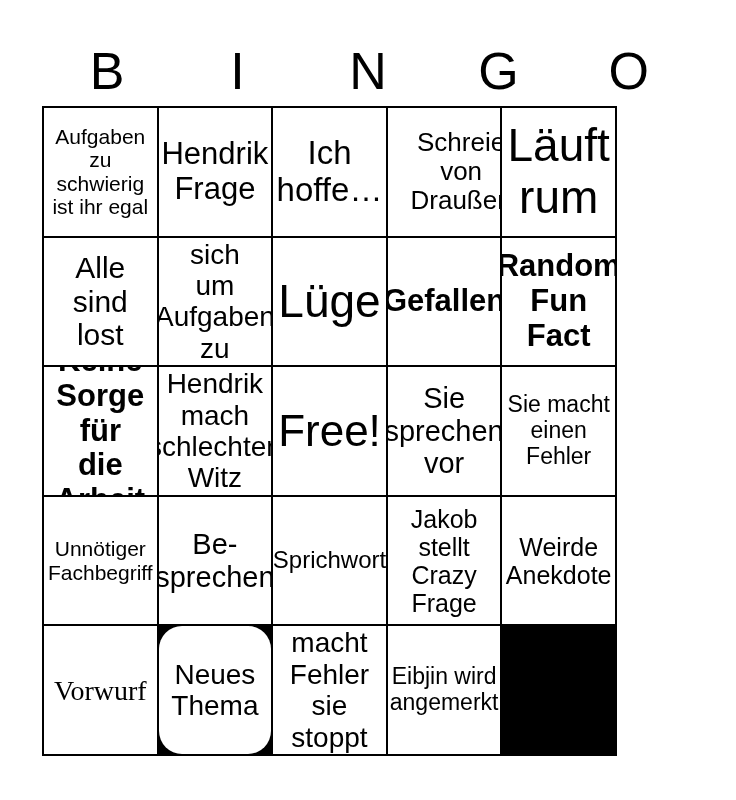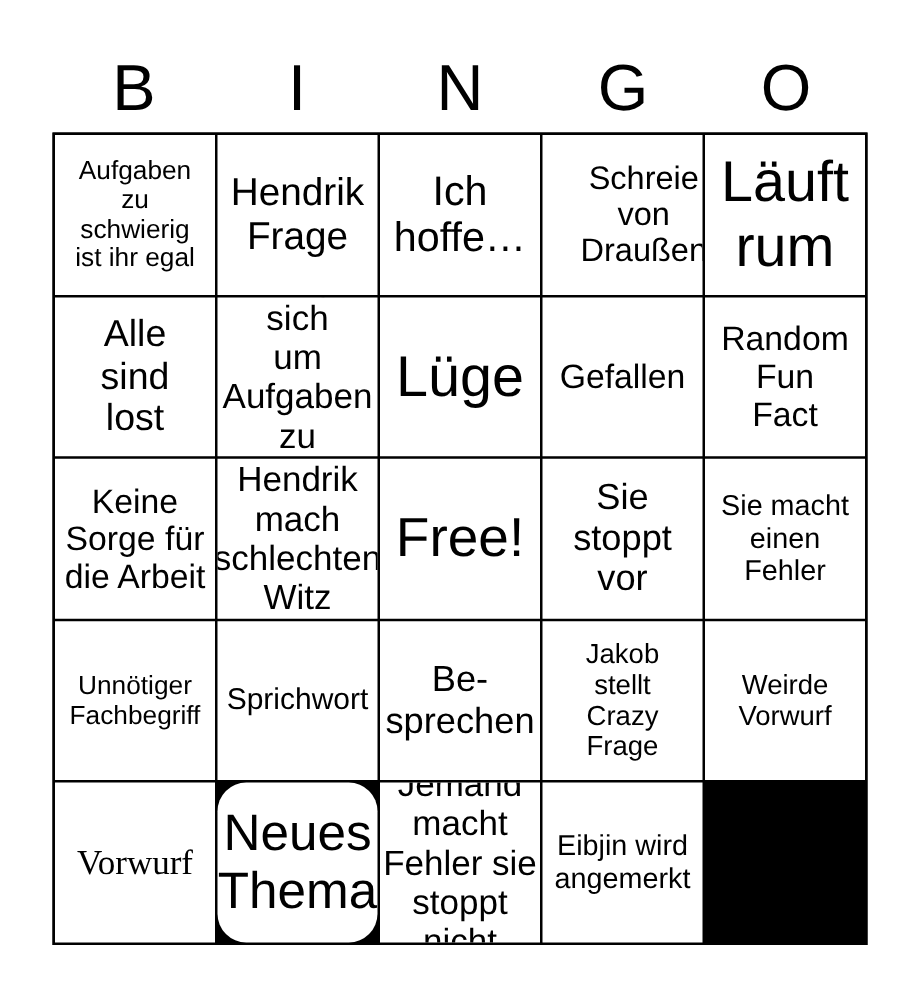--- a/index.html
+++ b/index.html
@@ -30,21 +30,21 @@
     justify-content: center;
     font-size: 52px;
     font-weight: 400;
     color: #000000;
     line-height: 1;
   }
   .grid {
     position: absolute;
     left: 42px;
     top: 106px;
-    width: 652px;
+    width: 575px;
     height: 650px;
     background: #000000;
     border: 2px solid #000000;
     box-sizing: border-box;
     display: grid;
     grid-template-columns: repeat(5, 1fr);
     grid-template-rows: repeat(5, 1fr);
     gap: 2px;
   }
   .cell {
@@ -56,31 +56,31 @@
     text-align: center;
     white-space: pre-line;
     line-height: 1.12;
     padding: 2px;
     box-sizing: border-box;
     overflow: hidden;
     cursor: pointer;
   }
   .f20 { font-size: 28px; }
   .f21 { font-size: 21px; }
-  .f22 { font-size: 22px; }
+  .f22 { font-size: 25px; }
   .f23 { font-size: 23px; }
   .f24 { font-size: 24px; }
   .f26 { font-size: 26px; padding-left: 36px; }
-  .f27 { font-size: 27px; }
+  .f27 { font-size: 31px; font-weight: bold; }
   .f28 { font-size: 28px; font-family: Liberation Serif, serif; }
   .f29 { font-size: 29px; }
   .f30 { font-size: 30px; }
   .f31 { font-size: 31px; }
   .f33 { font-size: 33px; }
-  .f34 { font-size: 41px; border-radius: 23px; }
+  .f34 { font-size: 28px; border-radius: 23px; }
   .f44 { font-size: 44px; }
   .f46 { font-size: 46px; }
 </style>
 </head>
 <body>
 
 <div class="page">
 
   <div class="title">
     <span class="letter">B</span>
@@ -120,38 +120,38 @@
 
     <div class="cell f27">Keine
 Sorge für
 die Arbeit</div>
     <div class="cell f20">Hendrik
 mach
 schlechten
 Witz</div>
     <div class="cell f44">Free!</div>
     <div class="cell f29">Sie
-stoppt
+sprechen
 vor</div>
     <div class="cell f23">Sie macht
 einen
 Fehler</div>
 
     <div class="cell f21">Unnötiger
 Fachbegriff</div>
-    <div class="cell f24">Sprichwort</div>
     <div class="cell f29">Be-
 sprechen</div>
+    <div class="cell f24">Sprichwort</div>
     <div class="cell f22">Jakob
 stellt
 Crazy
 Frage</div>
 
     <div class="cell f22">Weirde
-Vorwurf</div>
+Anekdote</div>
     <div class="cell f28">Vorwurf</div>
     <div class="cell f34">Neues
 Thema</div>
     <div class="cell f20">Jemand
 macht
 Fehler sie
 stoppt nicht</div>
     <div class="cell f23">Eibjin wird
 angemerkt</div>
   </div>

